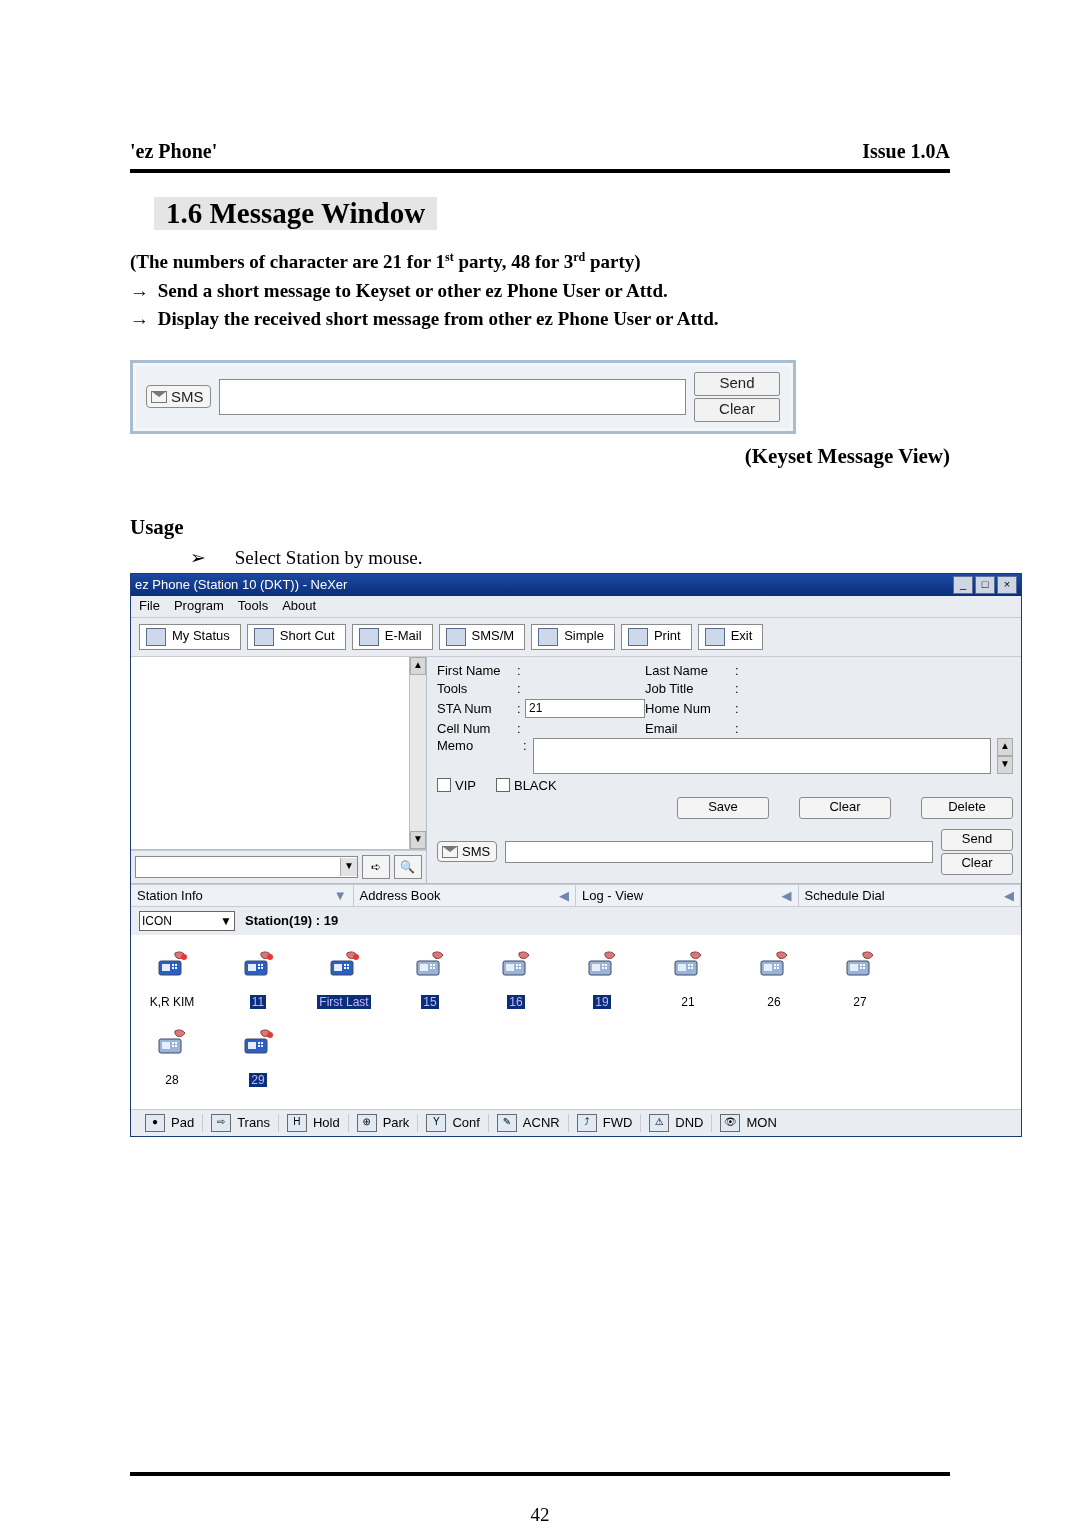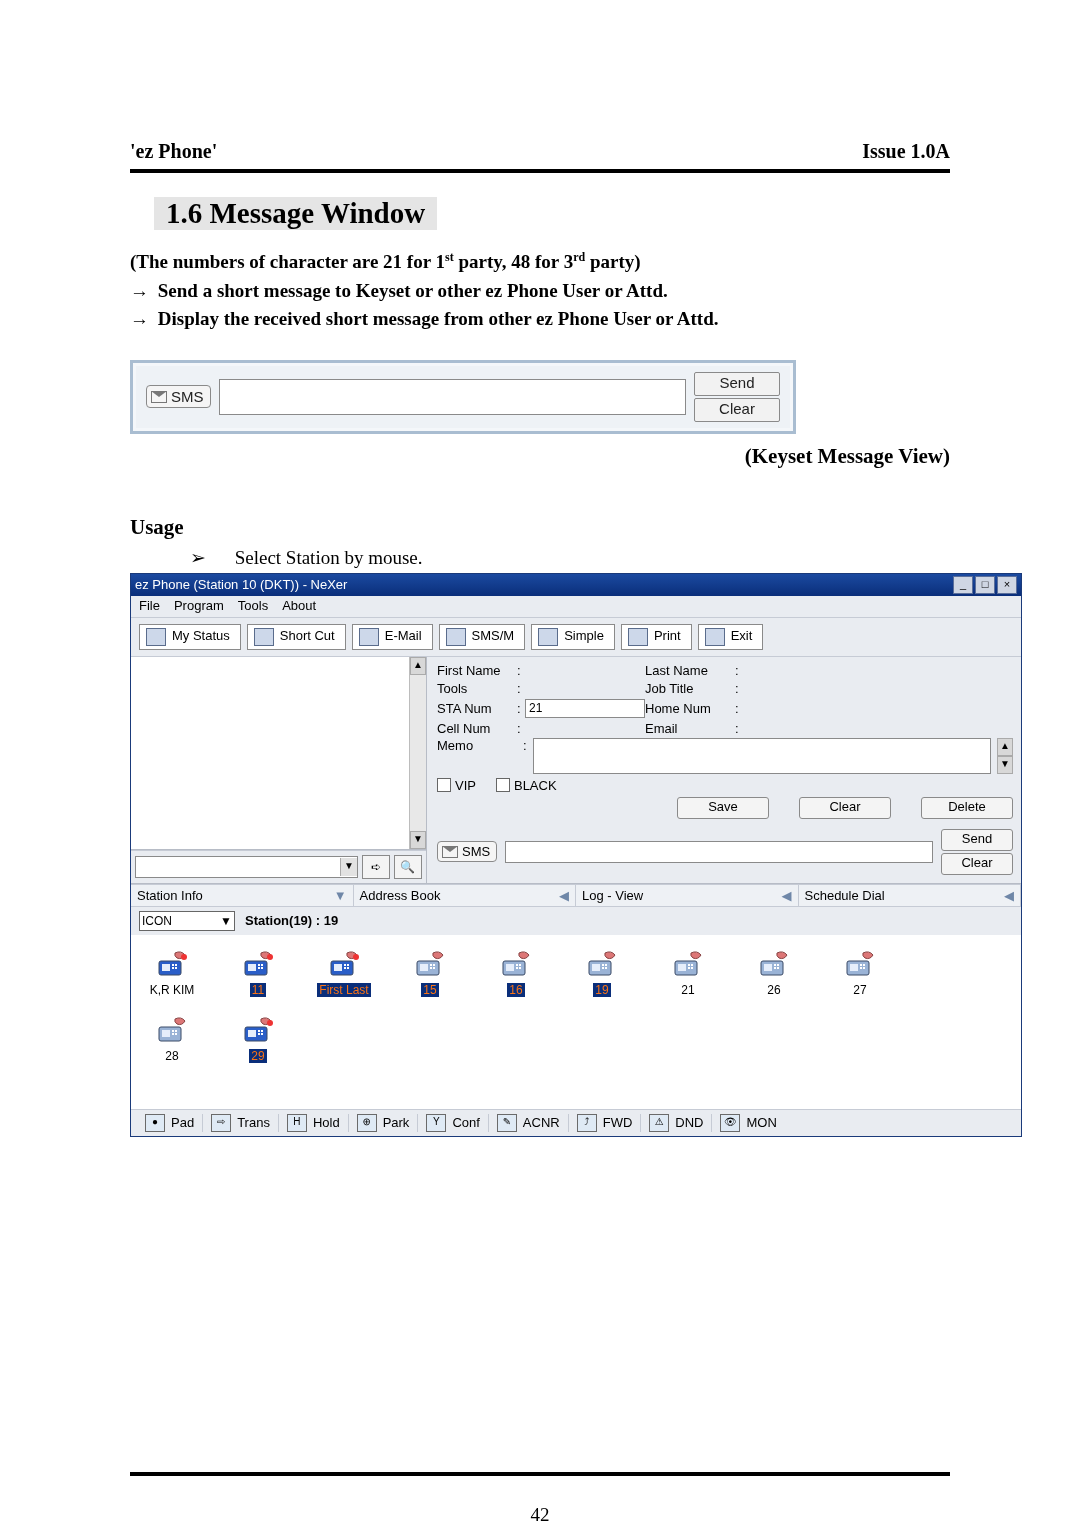--- a/index.html
+++ b/index.html
@@ -260,25 +260,25 @@
   .combo{
     width:90px;height:18px;border:1px solid #666;background:#fff;display:flex;align-items:center;justify-content:space-between;padding:0 2px;font-size:12px;
   }
   .station-grid{
     background:#fff;
     padding:14px 10px 10px 10px;
     min-height:150px;
   }
   .row-stations{display:flex;gap:24px;}
   .station{
-    width:62px;display:flex;flex-direction:column;align-items:center;gap:4px;font-size:12px;
+    width:62px;display:flex;flex-direction:column;align-items:center;gap:16px;font-size:12px;
   }
   .station svg{display:block;}
   .station .lbl{background:transparent;color:#000;padding:0 2px;white-space:nowrap;}
-  .station .lbl.sel{background:#0a2e7a;color:#f97316;}
+  .station .lbl.sel{background:#0a2e7a;color:#c4b5fd;}
   .footbar{
     display:flex;align-items:center;gap:0;border-top:1px solid #c6cbd5;background:#e9ecf1;
     padding:4px 6px;
     font-size:13px;
   }
   .foot-item{display:flex;align-items:center;gap:6px;padding:0 8px;border-right:1px solid #c6cbd5;}
   .foot-item:last-child{border-right:0;}
   .foot-ico{width:18px;height:16px;border:1px solid #6a6a6a;background:#dfeaf5;font-size:10px;line-height:14px;text-align:center;}
 </style>
 </head>

